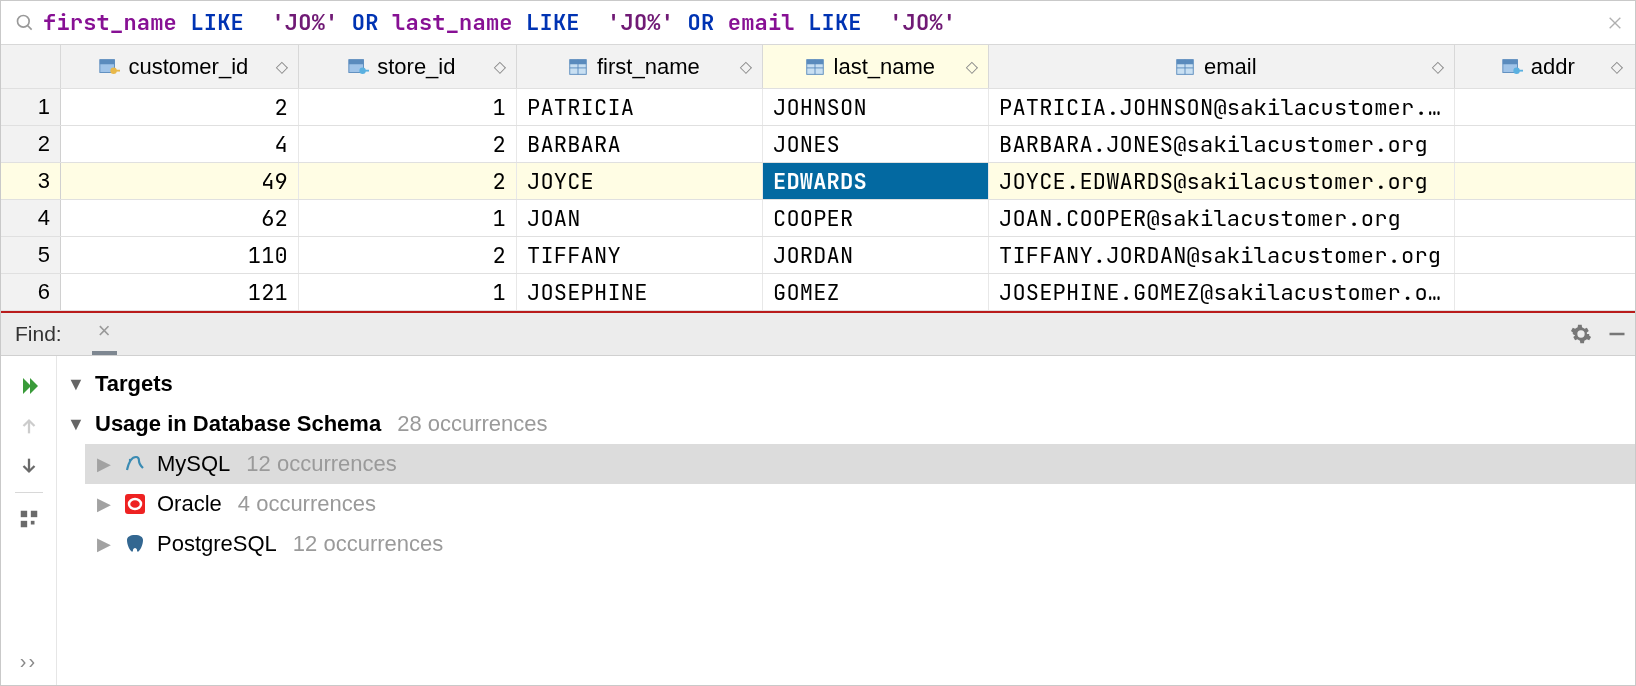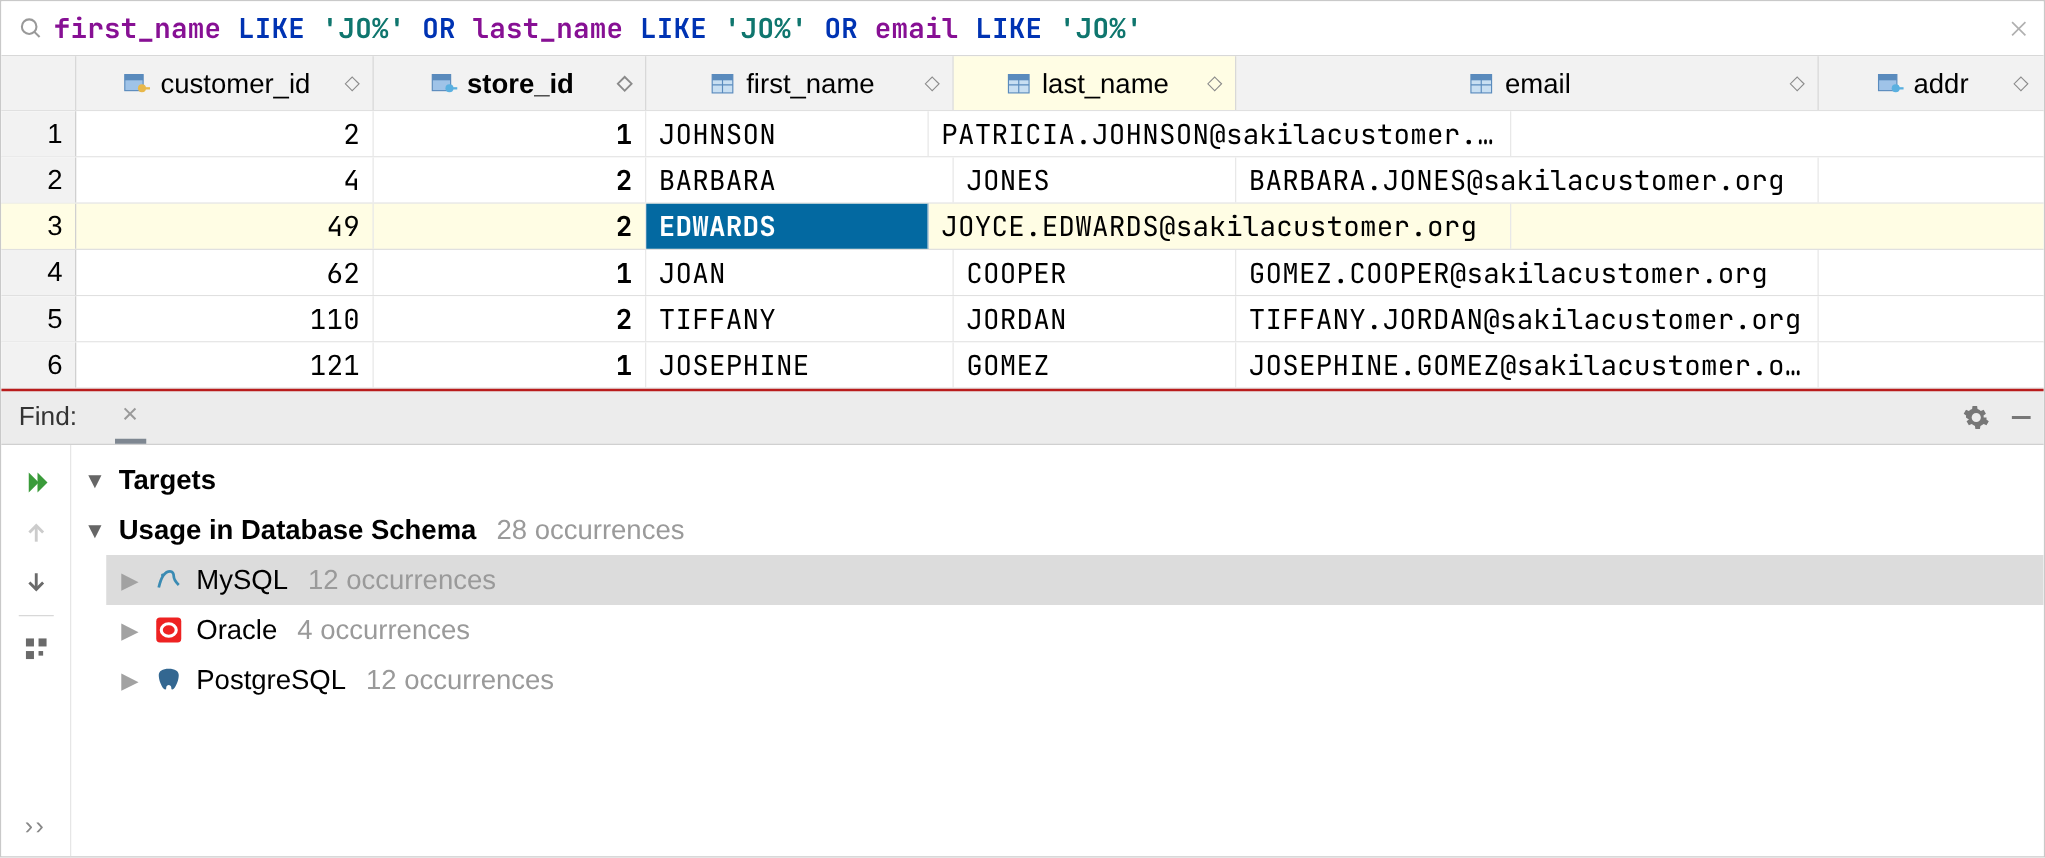--- a/index.html
+++ b/index.html
@@ -26,21 +26,21 @@
   }
   .search-icon {
     width: 28px; height: 28px;
     display: inline-flex; align-items: center; justify-content: center;
     color: #999; margin-right: 4px;
     flex-shrink: 0;
   }
   .filter-text { flex: 1; white-space: nowrap; overflow: hidden; font-weight: 700; font-size: 22px; }
   .filter-text .kw { color: #0033B3; }
   .filter-text .col { color: #871094; }
-  .filter-text .str { color: #0f766e; }
+  .filter-text .str { color: #701a75; margin-left: 14px; }
   .close-btn {
     width: 24px; height: 24px; color: #b0b0b0; cursor: pointer;
     display: inline-flex; align-items: center; justify-content: center;
     flex-shrink: 0;
   }
 
   
   .grid { display: flex; flex-direction: column; }
   .grid-header, .grid-row {
     display: flex;
@@ -56,21 +56,21 @@
   .col-h { display: flex; align-items: center; justify-content: space-between; position: relative; }
   .col-h-inner { display: flex; align-items: center; justify-content: center; gap: 6px; flex: 1; }
   .col-h-label-wrap { display: flex; align-items: center; gap: 8px; }
   .sort-icon { color: #8a8a8a; font-size: 16px; flex-shrink: 0; display: flex; flex-direction: column; line-height: 4px; align-items:center; }
   .col-icon { width: 22px; height: 22px; flex-shrink: 0; }
   .col-last-name-h { background: #fffde4; }
   .cell.sel { background: #0369a1; color: #fff; font-weight: bold; }
   .num-cell { justify-content: flex-end; }
   .data-text { text-overflow: ellipsis; overflow: hidden; }
   .col0 { width: 238px; }
-  .col1 { width: 218px; font-weight: bold; }
+  .col1 { width: 218px; }
   .col2 { width: 246px; }
   .col3 { width: 226px; }
   .col4 { width: 466px; }
   .col5 { width: 178px; }
   .grid .cell.col5 { border-right: none; }
 
   
   .find-head {
     display: flex; align-items: center;
     height: 45px;
@@ -216,20 +216,23 @@
   </div>
   <div id="grid-rows">
       <div class="grid-row">
         <div class="row-num">1</div>
         <div class="cell col0 num-cell">
           <span class="data-text mono">2</span>
         </div>
         <div class="cell col1 num-cell">
           <span class="data-text mono">1</span>
         </div>
+        <div class="cell col2">
+          <span class="data-text mono">PATRICIA</span>
+        </div>
         <div class="cell col3">
           <span class="data-text mono">JOHNSON</span>
         </div>
         <div class="cell col4">
           <span class="data-text mono">PATRICIA.JOHNSON@sakilacustomer.…</span>
         </div>
         <div class="cell col5">
           <span class="data-text mono"></span>
         </div>
       </div>
@@ -255,20 +258,23 @@
         </div>
       </div>
       <div class="grid-row highlight">
         <div class="row-num">3</div>
         <div class="cell col0 num-cell">
           <span class="data-text mono">49</span>
         </div>
         <div class="cell col1 num-cell">
           <span class="data-text mono">2</span>
         </div>
+        <div class="cell col2">
+          <span class="data-text mono">JOYCE</span>
+        </div>
         <div class="cell col3 sel">
           <span class="data-text mono">EDWARDS</span>
         </div>
         <div class="cell col4">
           <span class="data-text mono">JOYCE.EDWARDS@sakilacustomer.org</span>
         </div>
         <div class="cell col5">
           <span class="data-text mono"></span>
         </div>
       </div>
@@ -280,21 +286,21 @@
         <div class="cell col1 num-cell">
           <span class="data-text mono">1</span>
         </div>
         <div class="cell col2">
           <span class="data-text mono">JOAN</span>
         </div>
         <div class="cell col3">
           <span class="data-text mono">COOPER</span>
         </div>
         <div class="cell col4">
-          <span class="data-text mono">GOMEZ.COOPER@sakilacustomer.org</span>
+          <span class="data-text mono">JOAN.COOPER@sakilacustomer.org</span>
         </div>
         <div class="cell col5">
           <span class="data-text mono"></span>
         </div>
       </div>
       <div class="grid-row">
         <div class="row-num">5</div>
         <div class="cell col0 num-cell">
           <span class="data-text mono">110</span>
         </div>

